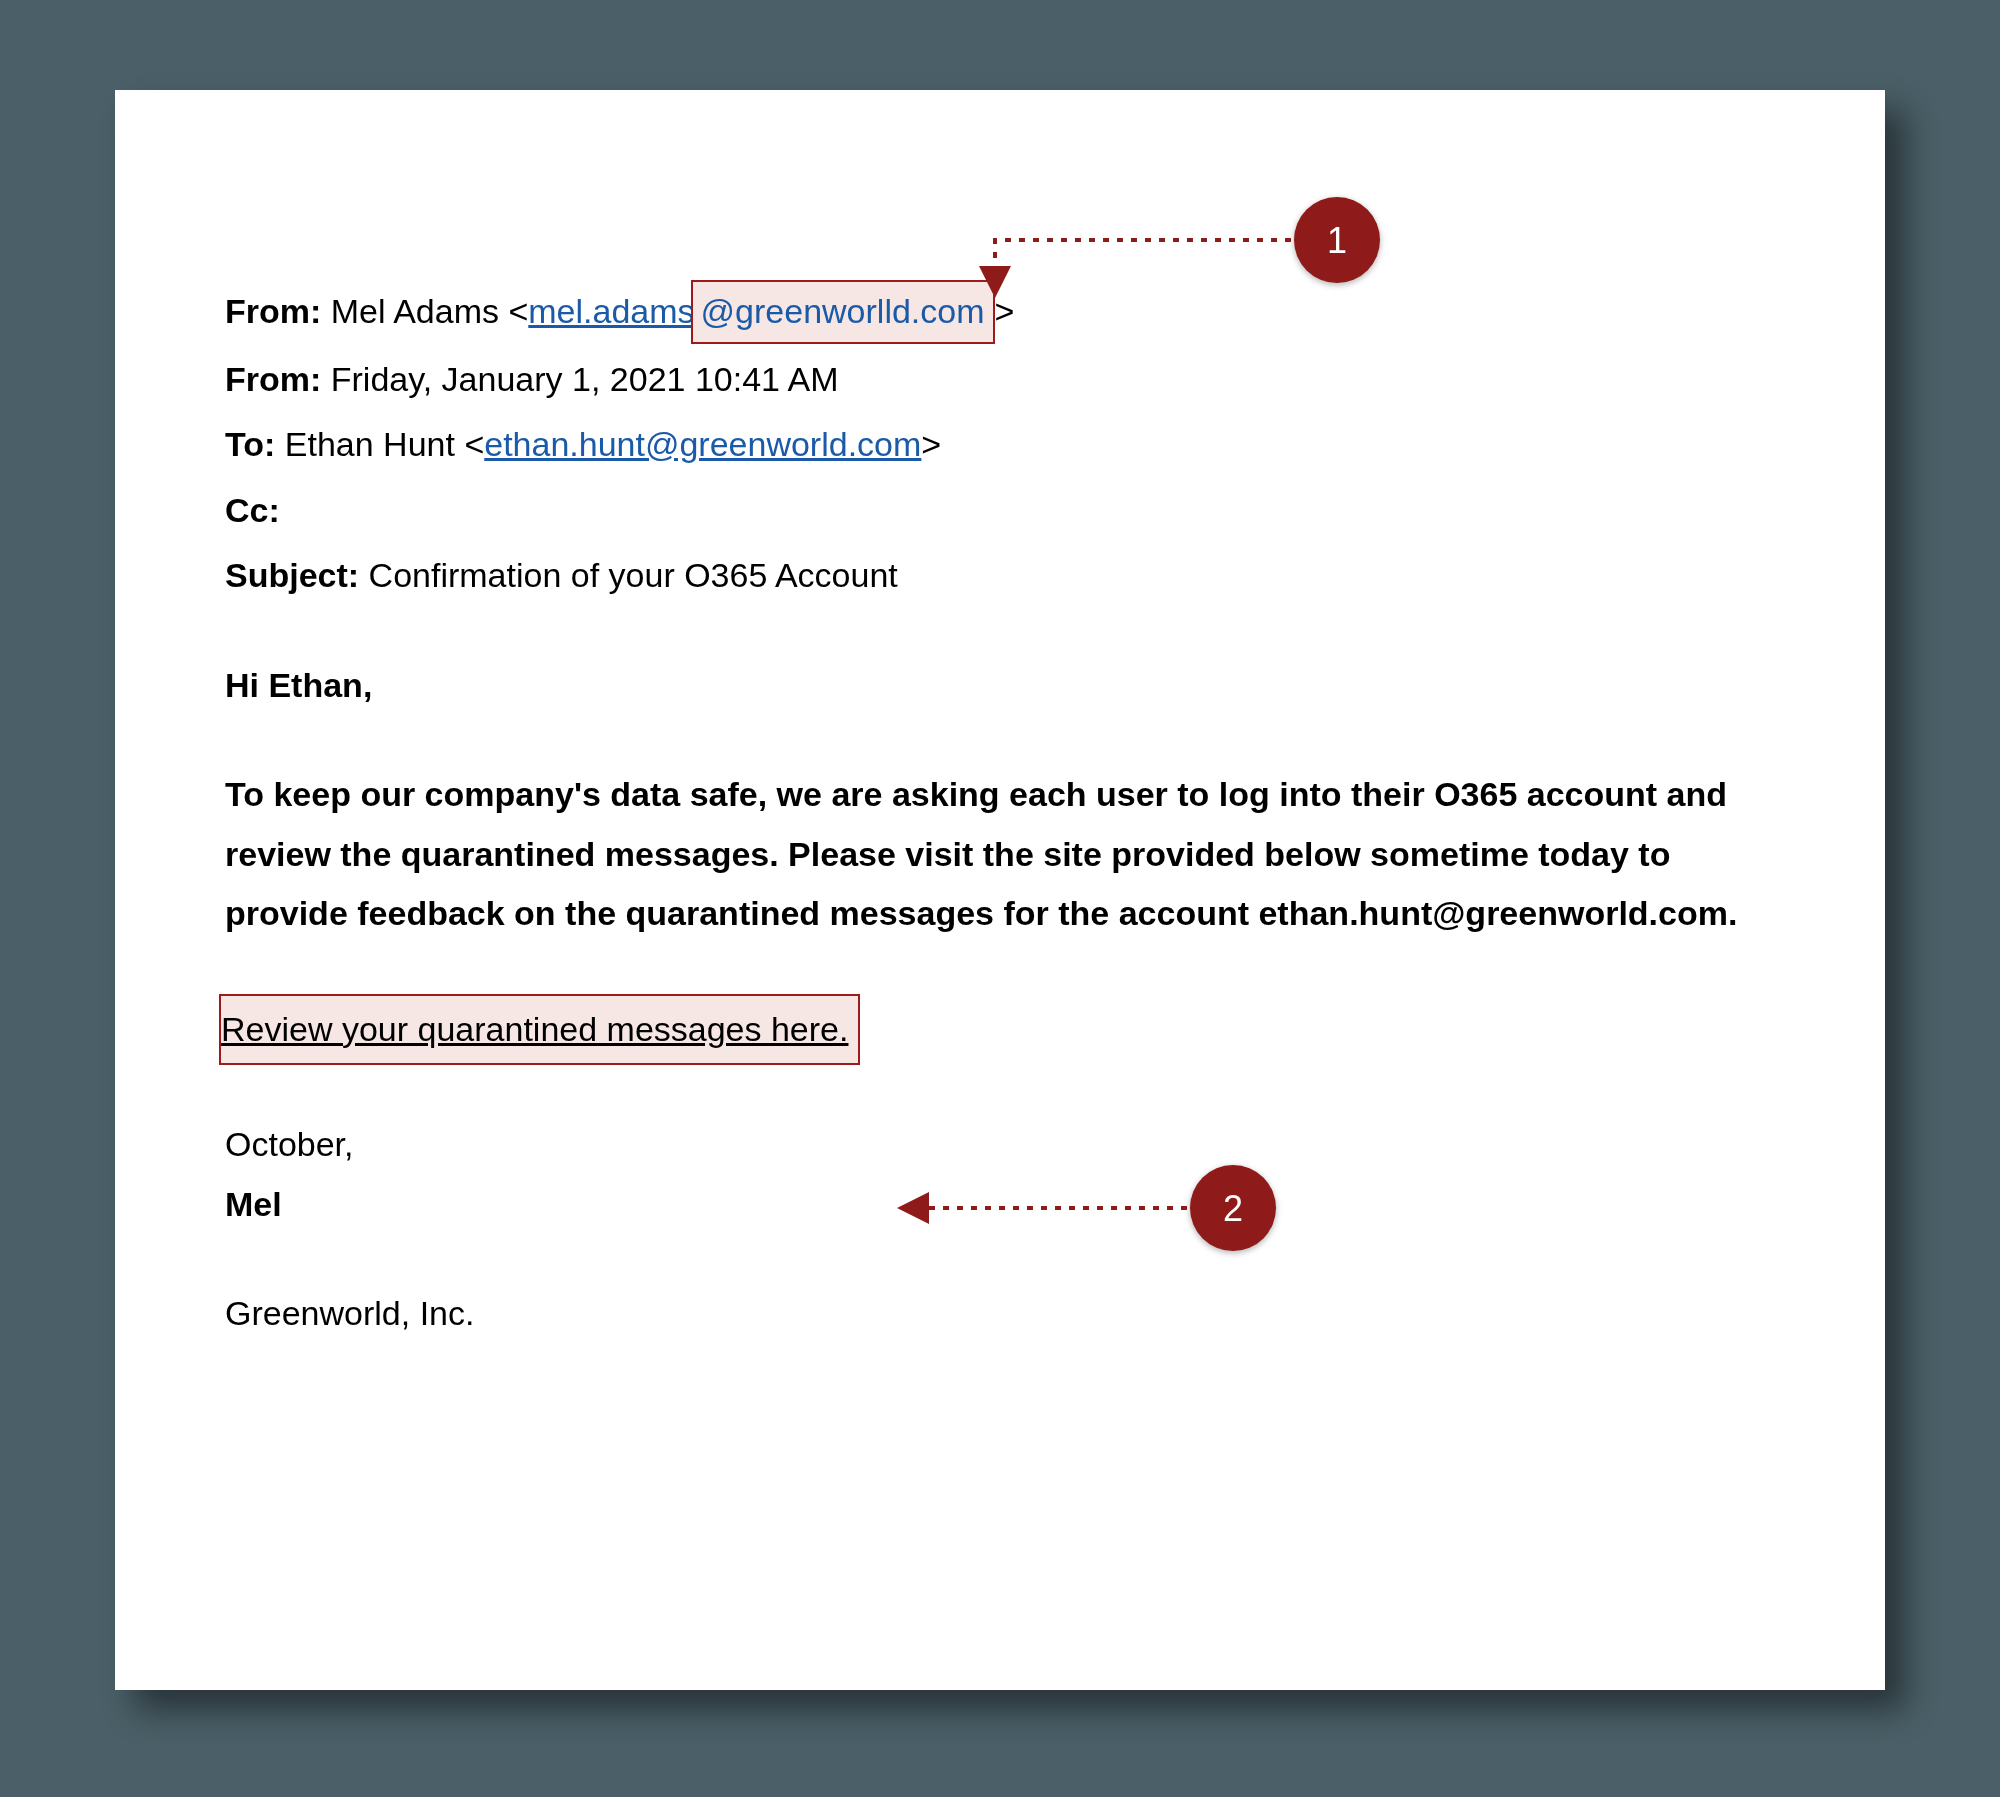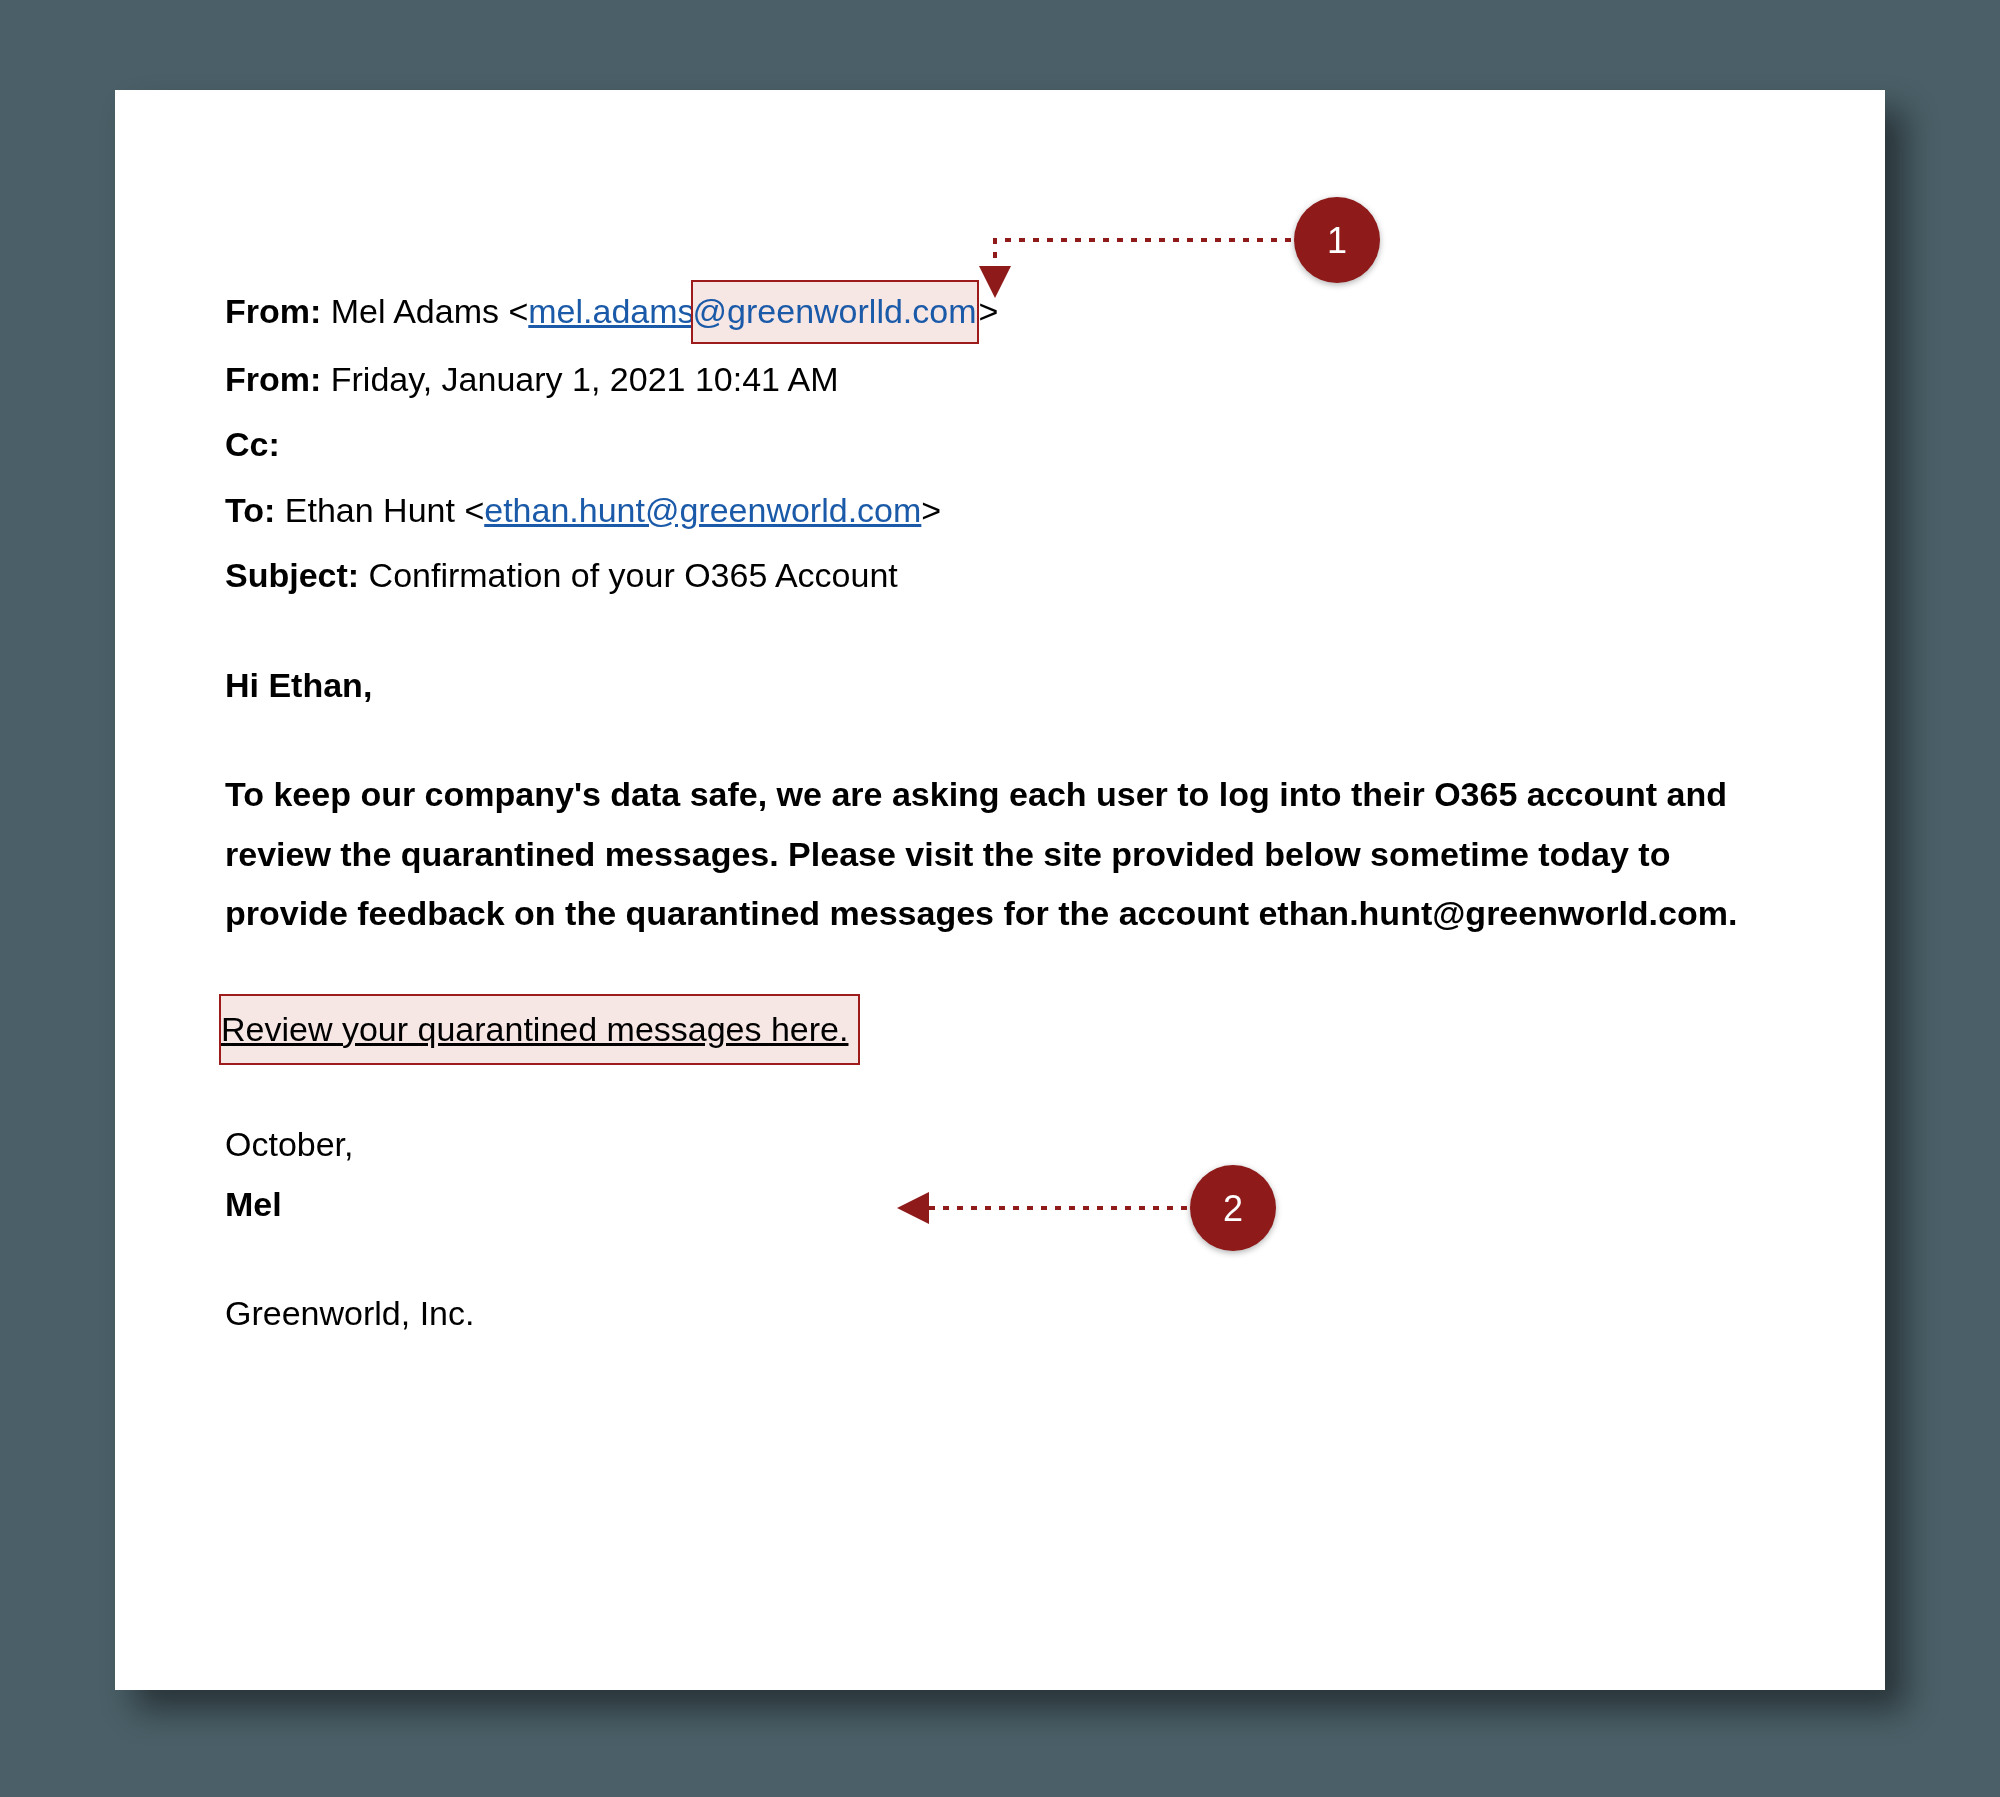--- a/index.html
+++ b/index.html
@@ -44,21 +44,21 @@
   }
   .para {
     margin-bottom: 50px;
     font-weight: bold;
   }
   .highlight-1 {
     display: inline-block;
     position: relative;
     background: #f6e6e4;
     border: 2px solid #9e1b1b;
-    padding: 0 0;
+    padding: 0 8px;
     margin-left: -4px;
   }
   .highlight-2 {
     display: inline-block;
     background: #f6e6e4;
     border: 2px solid #9e1b1b;
     padding: 4px 10px 4px 0;
     color: #000;
     text-decoration: underline;
     margin-left: -6px;
@@ -106,28 +106,28 @@
       <span>Mel Adams</span>
       <span> &lt;</span><a class="email-link"><span>mel.adams</span><span class="highlight-1">@greenworlld.com</span></a><span>&gt;</span>
     </div>
 
     <div class="header-line">
       <span class="label">From:</span>
       <span>Friday, January 1, 2021 10:41 AM</span>
     </div>
 
     <div class="header-line">
-      <span class="label">Cc:</span>
-      <span></span>
+      <span class="label">To:</span>
+      <span>Ethan Hunt</span>
+      <span> &lt;</span><a class="email-link">ethan.hunt@greenworld.com</a><span>&gt;</span>
     </div>
 
     <div class="header-line">
-      <span class="label">To:</span>
-      <span>Ethan Hunt</span>
-      <span> &lt;</span><a class="email-link">ethan.hunt@greenworld.com</a><span>&gt;</span>
+      <span class="label">Cc:</span>
+      <span></span>
     </div>
 
     <div class="header-line">
       <span class="label">Subject:</span>
       <span>Confirmation of your O365 Account</span>
     </div>
 
     <div class="body-text">
       <div class="para">Hi Ethan,</div>
       <div class="para">To keep our company's data safe, we are asking each user to log into their O365 account and review the quarantined messages. Please visit the site provided below sometime today to provide feedback on the quarantined messages for the account ethan.hunt@greenworld.com.</div>

